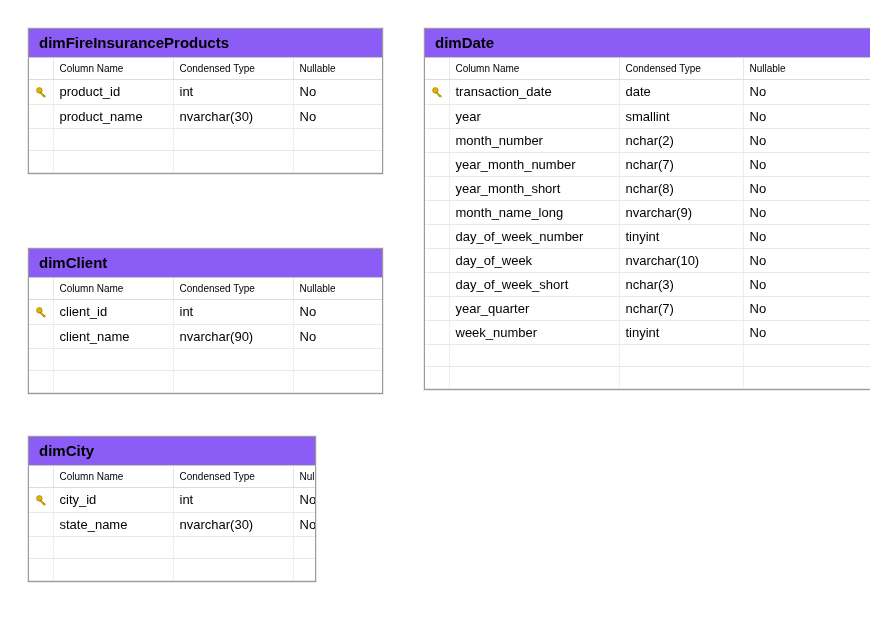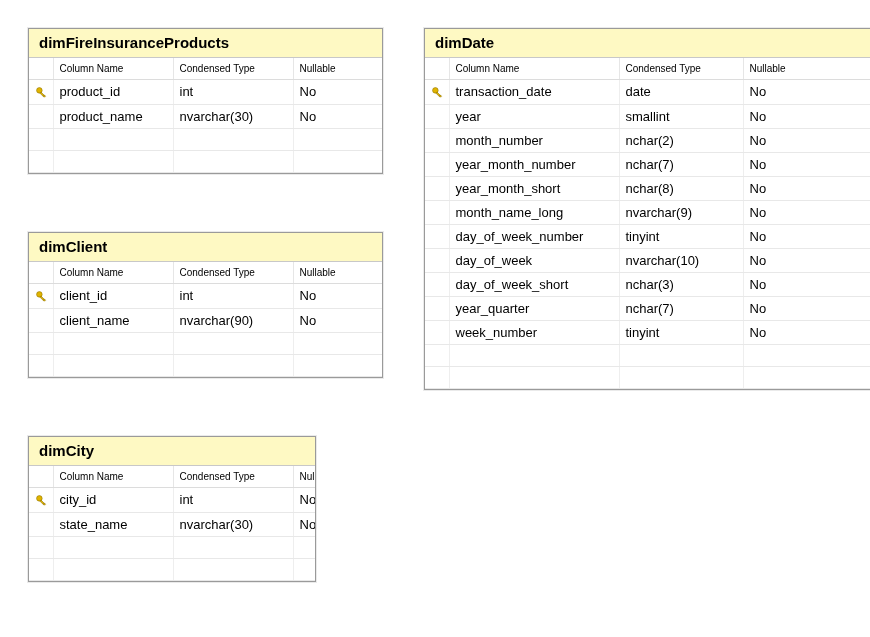--- a/index.html
+++ b/index.html
@@ -18,21 +18,21 @@
     position: absolute;
     border: 1px solid #9a9a9a;
     background: #ffffff;
     box-shadow: 0 0 0 1px #eaeaea;
   }
   .tablebox .titlebar {
     font-weight: 700;
     font-size: 15px;
     padding: 5px 10px 6px 10px;
     border-bottom: 1px solid #c8c8c8;
-    background: #fef9c3;
+    background: #8b5cf6;
   }
   .tablebox table {
     width: 100%;
     border-collapse: collapse;
     table-layout: fixed;
   }
   .tablebox th {
     text-align: left;
     font-weight: 400;
     font-size: 10px;
@@ -110,21 +110,21 @@
           </tr>
           <tr class="emptyrow">
             <td class="keycol"></td>
             <td></td>
             <td></td>
             <td></td>
           </tr>
         </tbody>
       </table>
     </div>
-    <div class="tablebox" style="left: 28px; top: 232px; width: 355px;">
+    <div class="tablebox" style="left: 28px; top: 248px; width: 355px;">
       <div class="titlebar">dimClient</div>
       <table>
         <colgroup>
           <col style="width: 24px;">
           <col style="width: 120px;">
           <col style="width: 120px;">
           <col>
         </colgroup>
         <thead>
           <tr>

